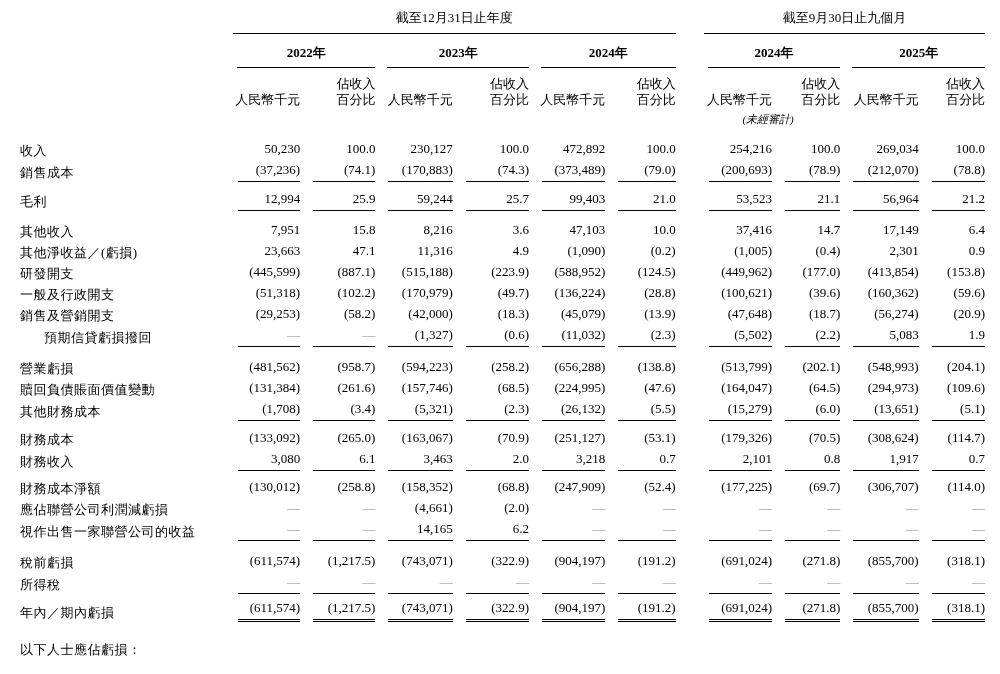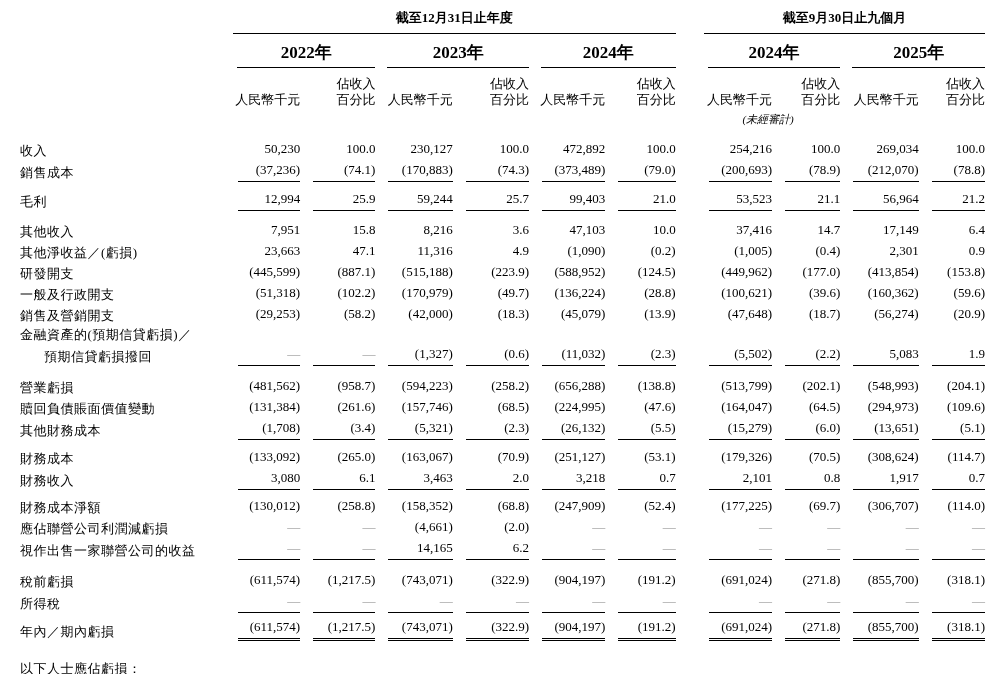--- a/index.html
+++ b/index.html
@@ -13,23 +13,23 @@
        white-space:nowrap; }
   tr.datarow td { height:19px; }
   .label-cell { text-align:left; letter-spacing:0.5px; overflow:visible; }
   .label-cell.indent { padding-left:24px; }
   .bold { font-weight:normal; }
   .num { text-align:right; }
   .u { margin-left:13px; padding-bottom:2px; }
   .u1 { border-bottom:1px solid #000; }
   .u2 { border-bottom:3px double #000; }
   .dash { color:#9a9a9a; }
-  .grp { text-align:center; font-weight:bold; font-size:13px;
+  .grp { text-align:center; font-weight:normal; font-size:13px;
          border-bottom:1.5px solid #000; padding-bottom:6px; margin-left:8px; }
-  .yr  { text-align:center; font-weight:bold; font-size:17px;
+  .yr  { text-align:center; font-weight:bold; font-size:13px;
          border-bottom:1.5px solid #000; padding-bottom:5px; margin-left:12px; }
   tr.yearrow td { padding-top:9px; }
   .sub { text-align:right; line-height:16px; padding-top:8px; }
   .unaudited { text-align:center; font-style:italic; font-size:11px; padding-top:2px; }
 </style>
 </head>
 <body>
 
 <div class="page">
   <table class="fin">
@@ -392,24 +392,20 @@
             <div class="u">(18.7)</div>
           </td>
           <td class="num">
             <div class="u">(56,274)</div>
           </td>
           <td class="num">
             <div class="u">(20.9)</div>
           </td>
         </tr>
         <tr class="datarow">
-          <td class="label-cell">金融資產的(預期信貸虧損)／</td>
-          <td colspan="11"></td>
-        </tr>
-        <tr class="datarow">
           <td class="label-cell indent">預期信貸虧損撥回</td>
           <td class="num">
             <div class="u u1 dash">—</div>
           </td>
           <td class="num">
             <div class="u u1 dash">—</div>
           </td>
           <td class="num">
             <div class="u u1">(1,327)</div>
           </td>

